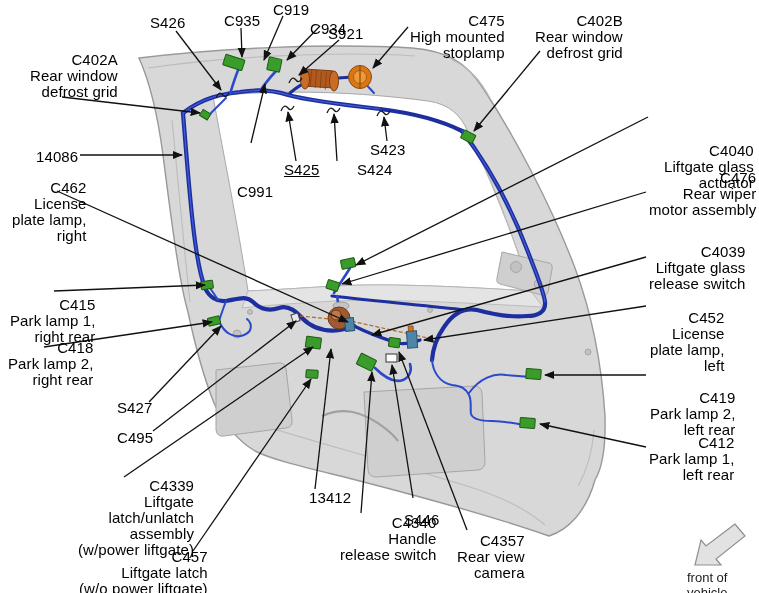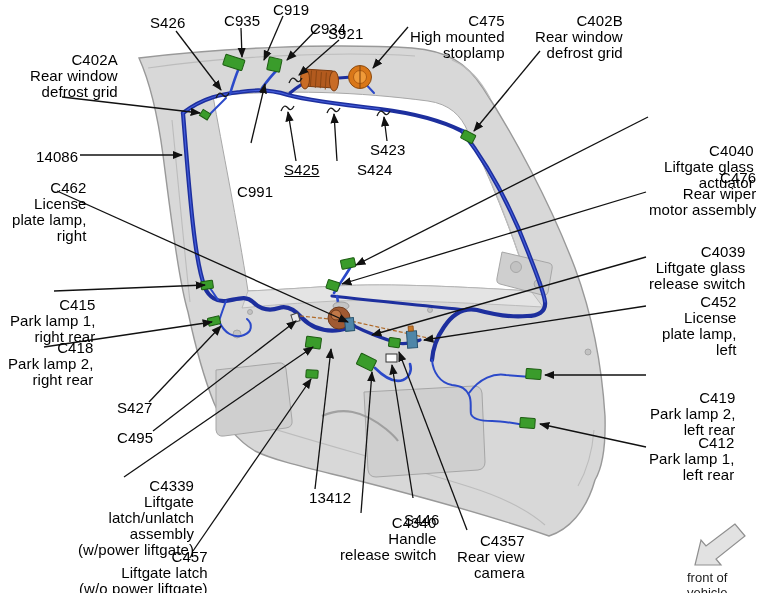--- a/index.html
+++ b/index.html
@@ -185,21 +185,21 @@
       <div class="lbl" style="left: 370px; top: 142px;">S423</div>
       <div class="lbl" style="left: 664px; top: 105px; margin-top: 38px;">C4040
 Liftgate glass
 actuator</div>
       <div class="lbl" style="left: 649px; top: 170px;">C476
 Rear wiper
 motor assembly</div>
       <div class="lbl" style="left: 649px; top: 244px;">C4039
 Liftgate glass
 release switch</div>
-      <div class="lbl" style="left: 650px; top: 294px; margin-left: 12px;">C452
+      <div class="lbl" style="left: 650px; top: 310px;">C452
 License
 plate lamp,
 left</div>
       <div class="lbl" style="left: 650px; top: 362px; margin-top: 28px;">C419
 Park lamp 2,
 left rear</div>
       <div class="lbl" style="left: 649px; top: 435px;">C412
 Park lamp 1,
 left rear</div>
       <div class="lbl" style="left: 12px; top: 180px;">C462

